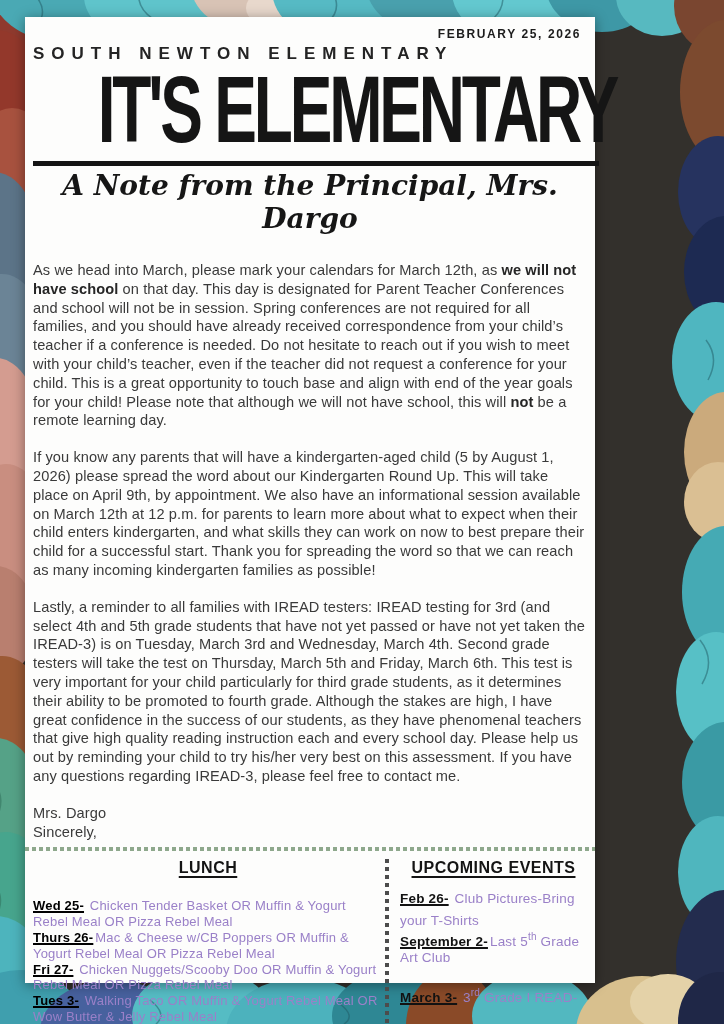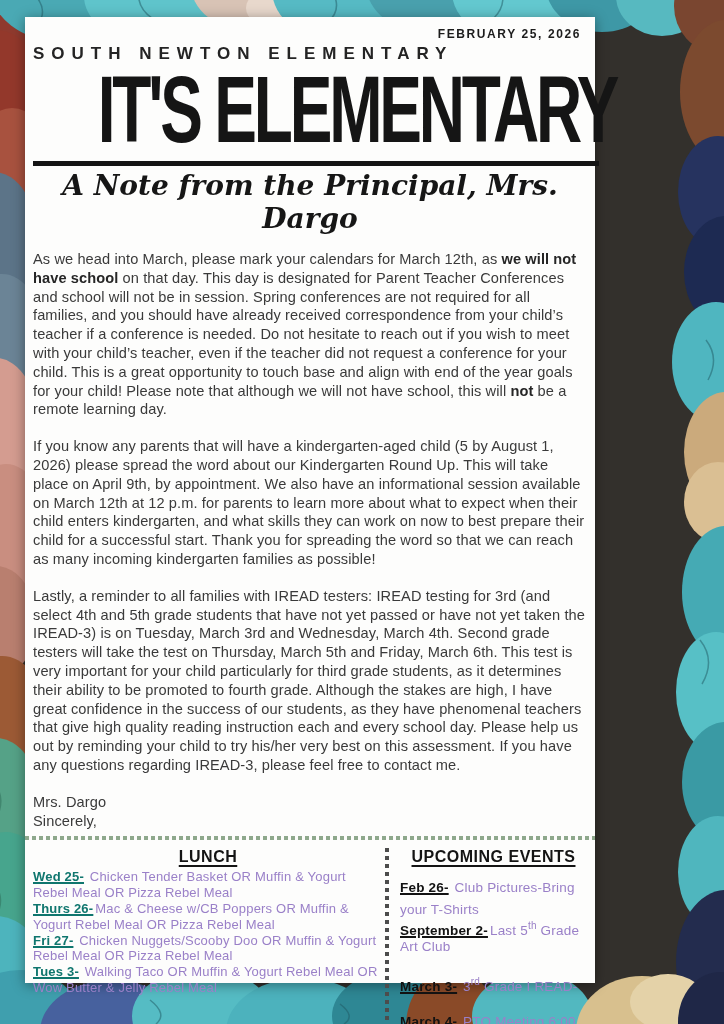--- a/index.html
+++ b/index.html
@@ -27,48 +27,48 @@
     display:inline-block;font-size:80px;font-weight:800;letter-spacing:-4px;
     line-height:94px;color:#151515;white-space:nowrap;
     transform:scale(0.8,1.18);transform-origin:50% 55%;
   }
   .rule{height:5px;background:#141414;width:566px;margin:3px auto 3px;}
   .subtitle{
     text-align:center;font-family:"DejaVu Serif", serif;font-style:italic;
     font-weight:700;font-size:28px;color:#161616;margin-top:1px;
   }
   .letter{
-    margin-top:15px;font-size:14.6px;line-height:18.8px;color:#3a3a3a;
+    margin-top:26px;font-size:14.6px;line-height:18.8px;color:#3a3a3a;
     letter-spacing:0.1px;
   }
   .letter p{margin:0 0 18px;}
   .letter b{color:#262626;}
   .closing-line{font-size:14.6px;line-height:18.8px;color:#3a3a3a;}
   .dotted-rule{
     height:4px;margin:6px -8px 0;
     background-image:repeating-linear-gradient(90deg,#8ea88c 0 4px,transparent 4px 7px);
   }
   .columns{display:flex;padding-top:6px;}
   .col-lunch{width:350px;}
   .vdiv{
     width:4px;margin:2px 2px 12px 2px;
     background-image:repeating-linear-gradient(180deg,#4c4c4c 0 4px,transparent 4px 8px);
   }
   .col-events{flex:1;padding-left:9px;}
   .col-heading{
     text-align:center;font-size:16px;font-weight:800;letter-spacing:.5px;
-    color:#141414;margin:2px 0 3px;
+    color:#141414;margin:2px 0 21px;
   }
   .col-heading span{
     text-decoration:underline;text-decoration-thickness:2px;text-underline-offset:3px;
   }
   .col-events .col-heading{margin-bottom:14px;}
   .lunch-item{font-size:13px;line-height:15.8px;letter-spacing:.2px;color:#9a80c8;}
   .lunch-item .day{
-    color:#0f766e;font-weight:800;text-decoration:underline;
+    color:#000000;font-weight:800;text-decoration:underline;
     text-decoration-thickness:2px;padding-right:2px;
   }
   .event-item{font-size:13.5px;line-height:16.2px;letter-spacing:.2px;color:#9a80c8;margin-bottom:19px;}
   .event-item.tight{margin-bottom:1px;}
   .event-item .day{
     color:#121212;font-weight:800;text-decoration:underline;
     text-decoration-thickness:2px;padding-right:2px;
   }
   .event-item sup{font-size:10px;}
 </style>

